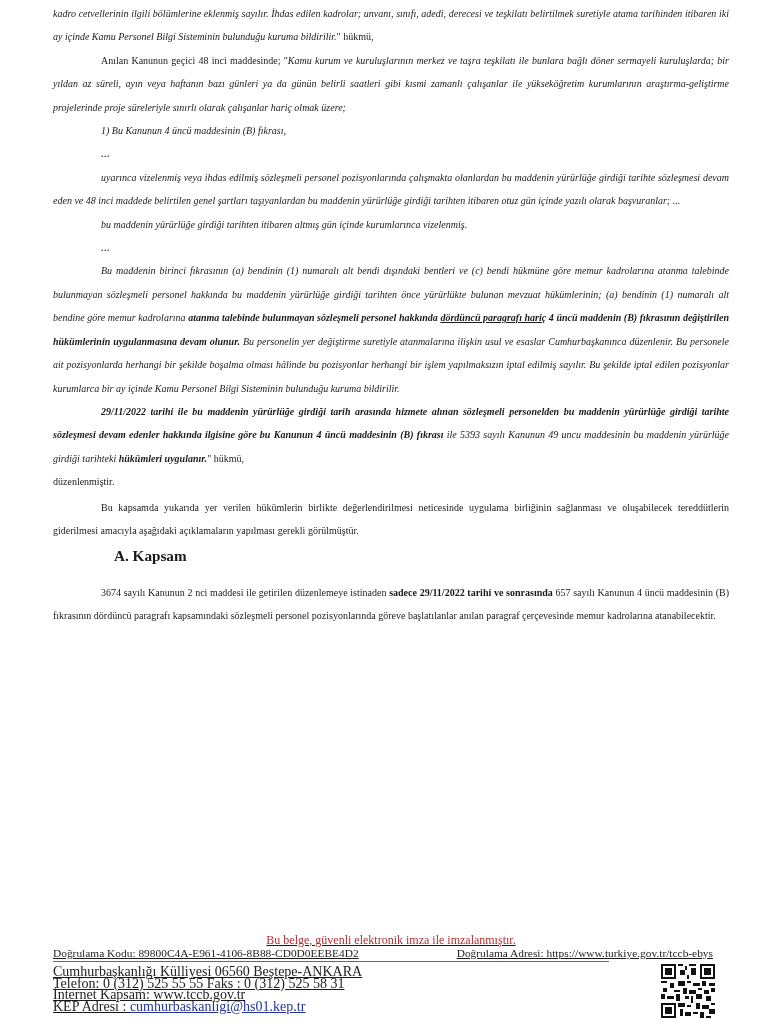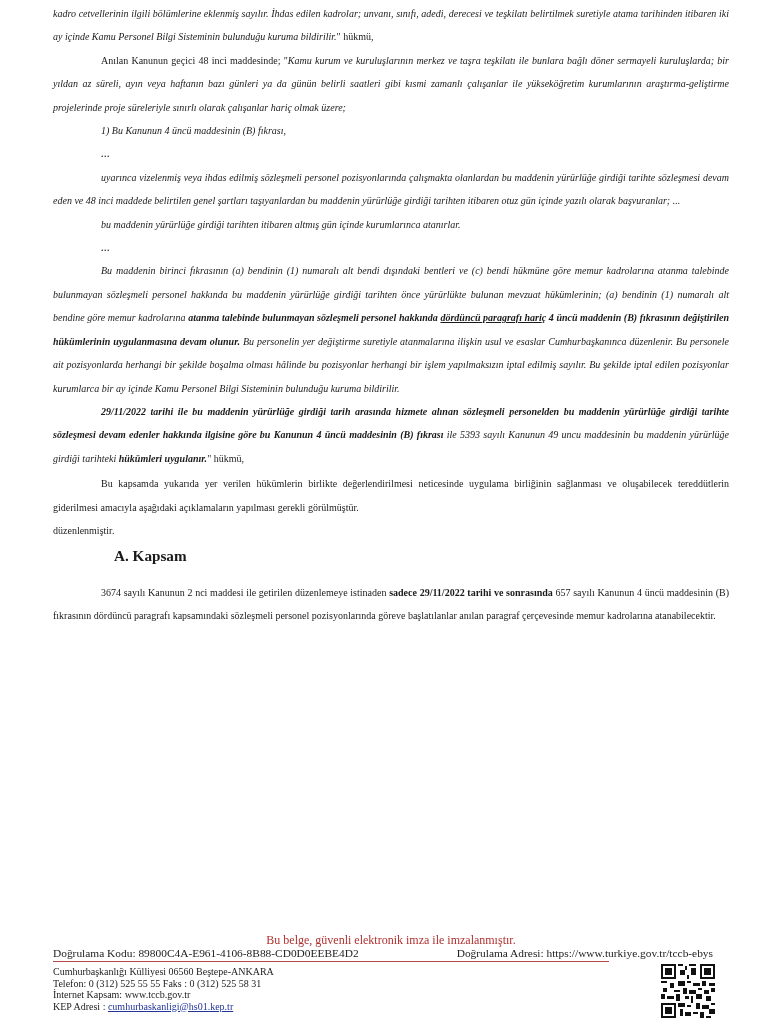--- a/index.html
+++ b/index.html
@@ -13,49 +13,49 @@
     font-size: 10px; line-height: 23.4px; text-align: justify;
     margin: 0; letter-spacing: 0;
   }
   .p.indent { text-indent: 48px; }
   .p.sub { padding-left: 48px; }
   .i { font-style: italic; }
   .b { font-weight: bold; }
   .u { text-decoration: underline; }
   .heading { font-size: 15.2px; line-height: 23.4px; font-weight: bold; padding-left: 48px; margin: 13px; }
 
-  .footer { position: absolute; left: 53px; top: 934px; width: 676px; font-family: "Liberation Serif", serif; }
+  .footer { position: absolute; left: 53px; top: 934px; width: 676px; font-family: "Liberation Serif", serif; text-decoration: underline; }
   .f-stamp { color: #b03030; font-size: 12px; text-align: center; line-height: 13px; }
   .f-row { display: flex; justify-content: space-between; font-size: 11.4px; line-height: 13px; color: #222; }
   .f-rule { height: 1px; background: #b04848; margin-top: 1px; width: 556px; }
-  .f-addr { font-size: 10px; line-height: 11.5px; color: #222; margin-top: 4px; }
+  .f-addr { font-size: 14px; line-height: 11.5px; color: #222; margin-top: 4px; }
   .f-addr a { color: #223399; text-decoration: underline; }
   .qr { position: absolute; right: 14px; top: 30px; width: 54px; height: 54px; }
 </style>
 </head>
 <body>
 
 <div class="page">
   <p class="p"><span class="i">kadro cetvellerinin ilgili bölümlerine eklenmiş sayılır. İhdas edilen kadrolar; unvanı, sınıfı, adedi, derecesi ve teşkilatı belirtilmek suretiyle atama tarihinden itibaren iki ay içinde Kamu Personel Bilgi Sisteminin bulunduğu kuruma bildirilir.</span><span>" hükmü,</span></p>
 
   <p class="p indent"><span>Anılan Kanunun geçici 48 inci maddesinde; "</span><span class="i">Kamu kurum ve kuruluşlarının merkez ve taşra teşkilatı ile bunlara bağlı döner sermayeli kuruluşlarda; bir yıldan az süreli, ayın veya haftanın bazı günleri ya da günün belirli saatleri gibi kısmi zamanlı çalışanlar ile yükseköğretim kurumlarının araştırma-geliştirme projelerinde proje süreleriyle sınırlı olarak çalışanlar hariç olmak üzere;</span></p>
 
   <p class="p sub i">1) Bu Kanunun 4 üncü maddesinin (B) fıkrası,</p>
   <p class="p sub i" style="font-size:12px;">...</p>
 
   <p class="p indent i">uyarınca vizelenmiş veya ihdas edilmiş sözleşmeli personel pozisyonlarında çalışmakta olanlardan bu maddenin yürürlüğe girdiği tarihte sözleşmesi devam eden ve 48 inci maddede belirtilen genel şartları taşıyanlardan bu maddenin yürürlüğe girdiği tarihten itibaren otuz gün içinde yazılı olarak başvuranlar; ...</p>
-  <p class="p indent i">bu maddenin yürürlüğe girdiği tarihten itibaren altmış gün içinde kurumlarınca atanırlar.</p>
+  <p class="p indent i">bu maddenin yürürlüğe girdiği tarihten itibaren altmış gün içinde kurumlarınca vizelenmiş.</p>
   <p class="p sub i" style="font-size:12px;">...</p>
 
   <p class="p indent i"><span>Bu maddenin birinci fıkrasının (a) bendinin (1) numaralı alt bendi dışındaki bentleri ve (c) bendi hükmüne göre memur kadrolarına atanma talebinde bulunmayan sözleşmeli personel hakkında bu maddenin yürürlüğe girdiği tarihten önce yürürlükte bulunan mevzuat hükümlerinin; (a) bendinin (1) numaralı alt bendine göre memur kadrolarına </span><span class="b">atanma talebinde bulunmayan sözleşmeli personel hakkında </span><span class="b u">dördüncü paragrafı hari</span><span class="b">ç 4 üncü maddenin (B) fıkrasının değiştirilen hükümlerinin uygulanmasına devam olunur.</span><span> Bu personelin yer değiştirme suretiyle atanmalarına ilişkin usul ve esaslar Cumhurbaşkanınca düzenlenir. Bu personele ait pozisyonlarda herhangi bir şekilde boşalma olması hâlinde bu pozisyonlar herhangi bir işlem yapılmaksızın iptal edilmiş sayılır. Bu şekilde iptal edilen pozisyonlar kurumlarca bir ay içinde Kamu Personel Bilgi Sisteminin bulunduğu kuruma bildirilir.</span></p>
 
   <p class="p indent i"><span class="b">29/11/2022 tarihi ile bu maddenin yürürlüğe girdiği tarih arasında hizmete alınan sözleşmeli personelden bu maddenin yürürlüğe girdiği tarihte sözleşmesi devam edenler hakkında ilgisine göre bu Kanunun 4 üncü maddesinin (B) fıkrası</span><span> ile 5393 sayılı Kanunun 49 uncu maddesinin bu maddenin yürürlüğe girdiği tarihteki </span><span class="b">hükümleri uygulanır.</span><span style="font-style:normal">" hükmü,</span></p>
 
+  <p class="p">düzenlenmiştir.</p>
   <p class="p indent" style="margin-top:2px;">Bu kapsamda yukarıda yer verilen hükümlerin birlikte değerlendirilmesi neticesinde uygulama birliğinin sağlanması ve oluşabilecek tereddütlerin giderilmesi amacıyla aşağıdaki açıklamaların yapılması gerekli görülmüştür.</p>
-  <p class="p">düzenlenmiştir.</p>
 
   <p class="heading" style="margin-top:2px;">A. Kapsam</p>
 
   <p class="p indent"><span>3674 sayılı Kanunun 2 nci maddesi ile getirilen düzenlemeye istinaden </span><span class="b">sadece 29/11/2022 tarihi ve sonrasında</span><span> 657 sayılı Kanunun 4 üncü maddesinin (B) fıkrasının dördüncü paragrafı kapsamındaki sözleşmeli personel pozisyonlarında göreve başlatılanlar anılan paragraf çerçevesinde memur kadrolarına atanabilecektir.</span></p>
 </div>
 
 <div class="footer">
   <div class="f-stamp">Bu belge, güvenli elektronik imza ile imzalanmıştır.</div>
   <div class="f-row">
     <span>Doğrulama Kodu: 89800C4A-E961-4106-8B88-CD0D0EEBE4D2</span>

